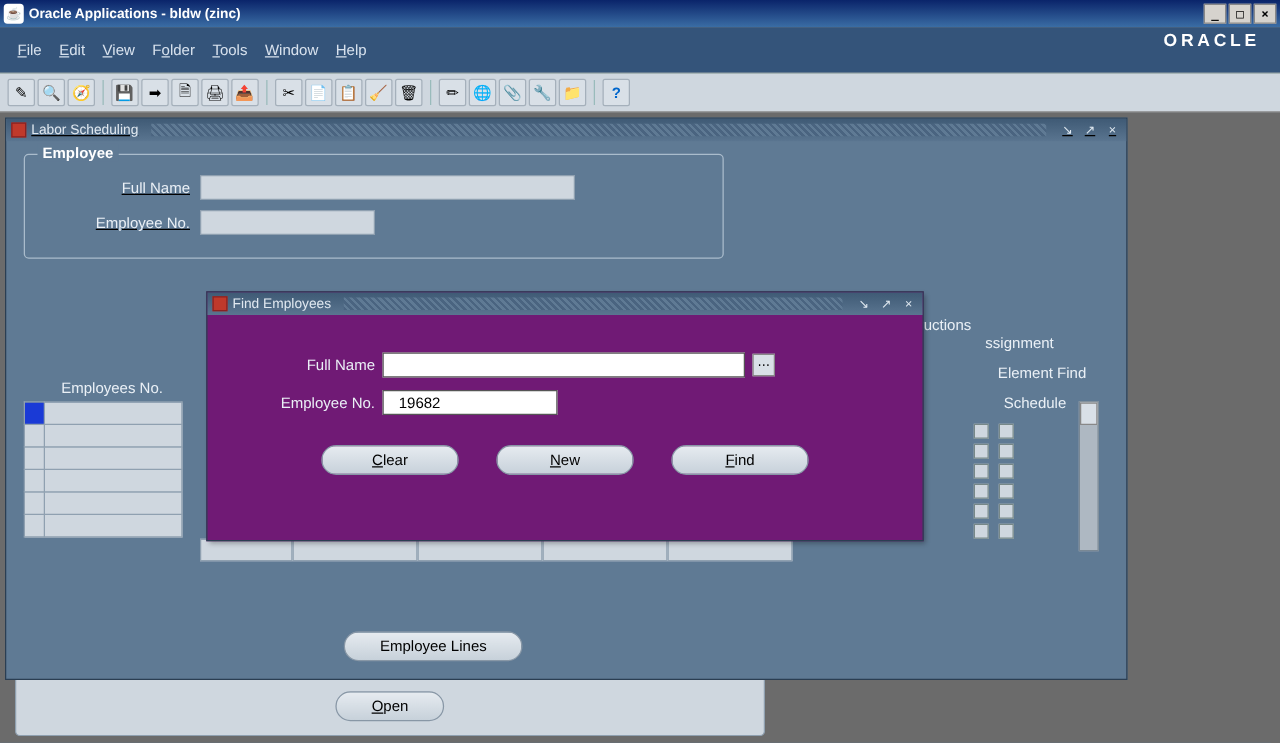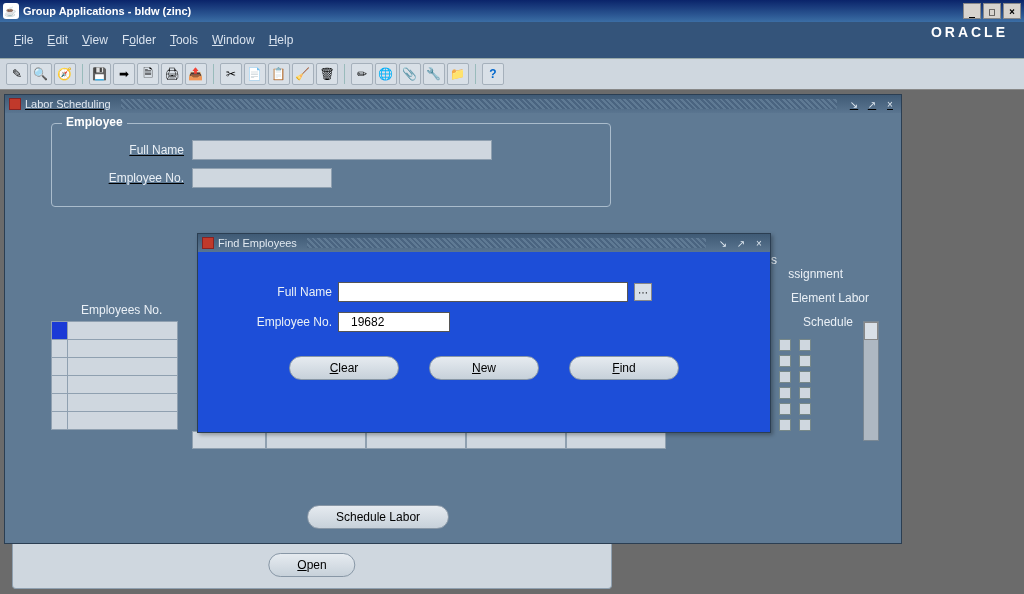--- a/index.html
+++ b/index.html
@@ -58,21 +58,21 @@
     background: #5f7a94; border: 1px solid #2b3e52; text-decoration: underline;
   }
   .inner-titlebar {
     height: 18px; background: linear-gradient(#3f5a75,#5a7590); display:flex; align-items:center;
     color:#e0e8f0; font-size:11px; padding:0 4px; gap:4px;
   }
   .inner-titlebar .red-sq { width:12px; height:12px; background:#c0392b; border:1px solid #822; }
   .inner-titlebar .ctl { width:14px; height:12px; display:flex;align-items:center;justify-content:center; font-size:10px; color:#dfe8f0; cursor:default;}
   .hatch { flex:1; height:10px; background: repeating-linear-gradient(45deg,#4a6480 0 2px,#5f7a94 2px 4px); margin:0 6px;}
 
-  .ls-body { position:relative; padding:10px 14px; height:calc(100% - 18px);margin-left:32px; }
+  .ls-body { position:relative; padding:10px 14px; height:calc(100% - 18px); }
 
   
   .groupbox { border:1px solid #aabccc; border-radius:4px; padding:16px 12px 10px; position:relative; width:560px; }
   .groupbox .legend { position:absolute; top:-9px; left:10px; background:#5f7a94; color:#fff; font-weight:bold; font-size:12px; padding:0 4px;}
   .field-row { display:flex; align-items:center; gap:8px; margin-bottom:8px; }
   .field-row label { width:120px; text-align:right; color:#eaf0f6; font-size:12px; }
   .txt { height:20px; background:#cfd7df; border:1px solid #8fa0b0; }
 
   
   .cols-header { position:absolute; top:190px; left:14px; right:14px; display:flex; color:#eaf0f6; font-size:12px; }
@@ -93,37 +93,37 @@
     display:inline-flex; align-items:center; justify-content:center;
     height:24px; padding:0 28px; background:linear-gradient(#e6ebf0,#c7d1da);
     border:1px solid #8897a6; border-radius:12px; color:#000; font-size:12px;
   }
   .btn .ul{ text-decoration: underline; }
   .schedule-btn-wrap{ position:absolute; left:270px; top:392px;}
 
   
   .modal {
     position:absolute; left:160px; top:120px; width:574px; height:200px;
-    background:#1d4ed8; border:1px solid #2b3e52; box-shadow: 2px 2px 4px rgba(0,0,0,.3);
+    background:#701a75; border:1px solid #2b3e52; box-shadow: 2px 2px 4px rgba(0,0,0,.3);
   }
   .modal .body { padding:30px 24px 10px; }
   .m-row { display:flex; align-items:center; gap:6px; margin-bottom:10px; }
   .m-row label { width:110px; text-align:right; color:#eaf0f6; font-size:12px;}
   .m-txt { height:20px; background:#fff; border:1px solid #555; font-size:12px; padding:1px 4px;}
   .lov-btn { width:18px; height:18px; background:#d9e0e7; border:1px solid #888; display:flex;align-items:center;justify-content:center; font-size:10px;}
   .m-btns { display:flex; gap:30px; justify-content:center; margin-top:24px;}
 </style>
 </head>
 <body>
 
 <div class="os-window">
 
   <div class="os-titlebar">
     <div class="java-icon">☕</div>
-    <div class="title">Group Applications - bldw (zinc)</div>
+    <div class="title">Oracle Applications - bldw (zinc)</div>
     <div class="win-btn">_</div>
     <div class="win-btn">□</div>
     <div class="win-btn">×</div>
   </div>
 
   <div class="menubar">
     <span class="menu-item"><span class="ul">F</span>ile</span>
     <span class="menu-item"><span class="ul">E</span>dit</span>
     <span class="menu-item"><span class="ul">V</span>iew</span>
     <span class="menu-item">F<span class="ul">o</span>lder</span>
@@ -231,21 +231,21 @@
         <div style="position:absolute; top:318px; left:155px; display:flex; gap:0;">
           <div class="txt" style="width:74px;height:18px"></div>
           <div class="txt" style="width:100px;height:18px"></div>
           <div class="txt" style="width:100px;height:18px"></div>
           <div class="txt" style="width:100px;height:18px"></div>
           <div class="txt" style="width:100px;height:18px"></div>
         </div>
 
         <div class="element-col">
           <div class="hdr" style="position:absolute; top:14px; right:36px;">ssignment</div>
-          <div class="hdr" style="position:absolute; top:38px; right:10px;">Element Labor</div>
+          <div class="hdr" style="position:absolute; top:38px; right:10px;">Element Find</div>
           <div class="hdr" style="position:absolute; top:62px; right:26px;">Schedule</div>
           <div style="position:absolute; top:82px; left:0;">
             <div class="check-row">
                 <div class="chk"></div>
                 <div class="chk"></div>
               </div>
             <div class="check-row">
                 <div class="chk"></div>
                 <div class="chk"></div>
               </div>
@@ -266,42 +266,42 @@
                 <div class="chk"></div>
               </div>
           </div>
         </div>
         <div class="scrollbar">
             <div class="thumb"></div>
           </div>
 
         <div class="schedule-btn-wrap">
           <div class="btn">
-              <span>Schedule Labor</span>
+              <span>Employee Lines</span>
             </div>
         </div>
 
         <div class="modal">
           <div class="inner-titlebar">
             <div class="red-sq"></div>
             <span>Find Employees</span>
             <div class="hatch"></div>
             <div class="ctl">↘</div>
             <div class="ctl">↗</div>
             <div class="ctl">×</div>
           </div>
           <div class="body">
             <div class="m-row">
               <label>Full Name</label>
               <input class="m-txt" style="width: 290px;" value="">
               <div class="lov-btn">⋯</div>
             </div>
             <div class="m-row">
               <label>Employee No.</label>
-              <input class="m-txt" style="width: 112px; padding-left: 12px;" value="19682">
+              <input class="m-txt" style="width: 140px; padding-left: 12px;" value="19682">
             </div>
             <div class="m-btns">
               <div class="btn" style="width:110px"><span class="ul">C</span>lear</div>
               <div class="btn" style="width:110px"><span class="ul">N</span>ew</div>
               <div class="btn" style="width:110px"><span class="ul">F</span>ind</div>
             </div>
           </div>
         </div>
 
       </div>

